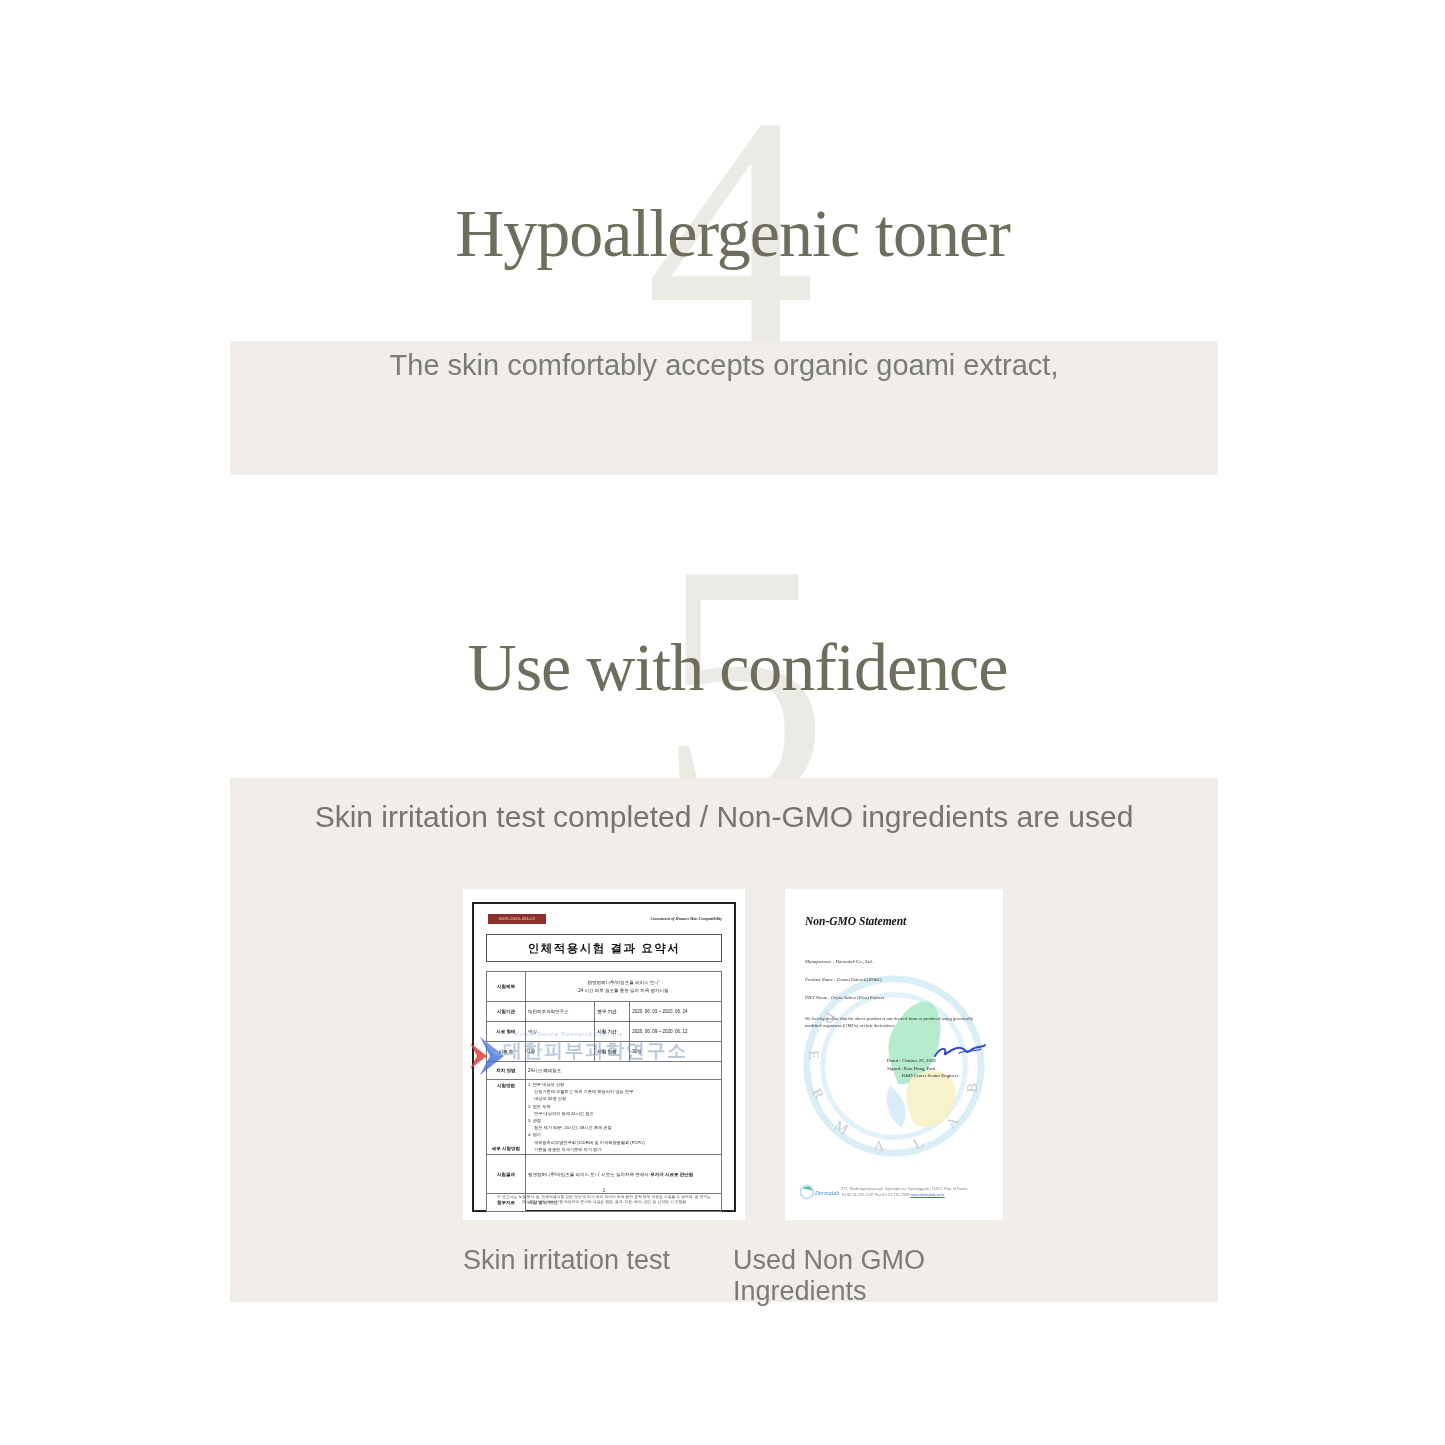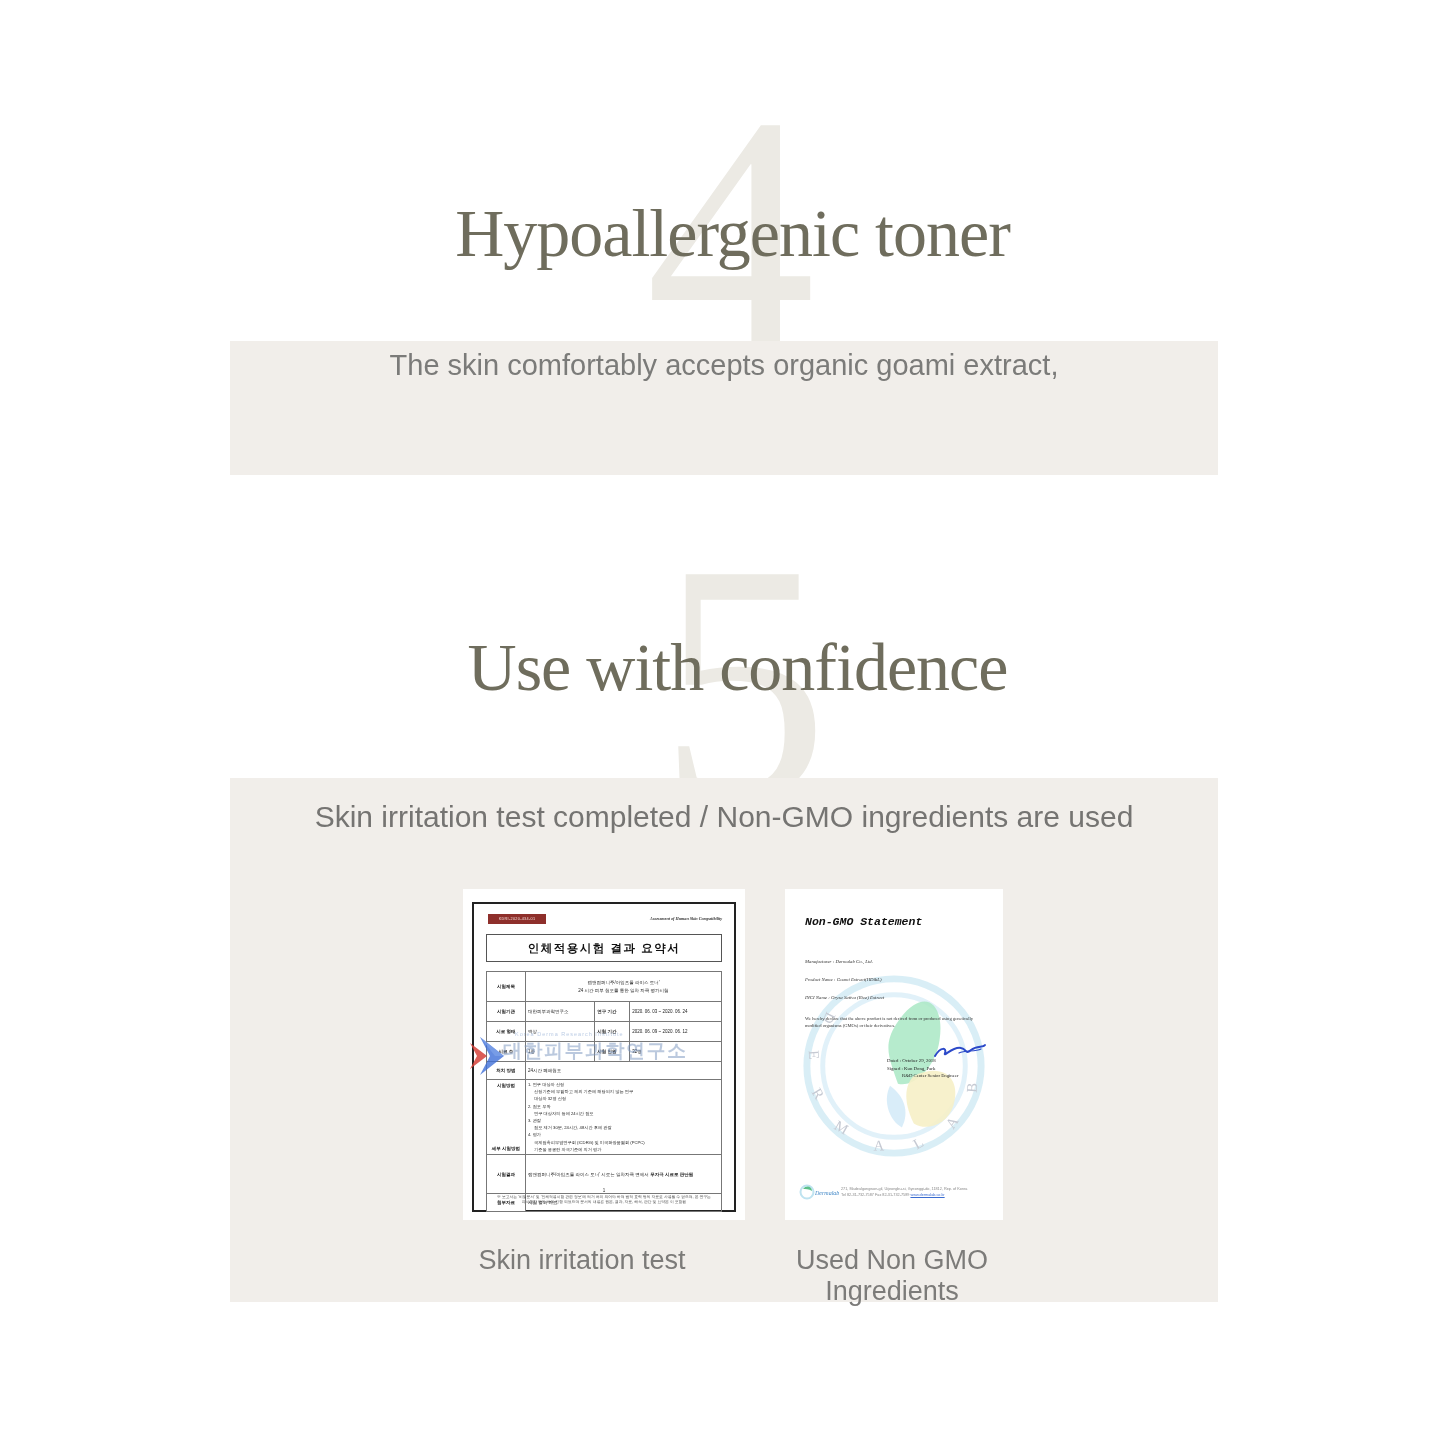--- a/index.html
+++ b/index.html
@@ -26,21 +26,21 @@
   .box4 p{margin:0;text-align:center;font-size:29px;line-height:48px;color:#7b7b79;}
   .box4 .pad{}
   .box5-heading{margin:0;padding-top:22px;text-align:center;font-size:30px;color:#757472;}
 
   
   .doc{position:absolute;background:#ffffff;z-index:3;}
   .doc-left{left:463px;top:889px;width:282px;height:331px;}
   .doc-right{left:785px;top:889px;width:218px;height:331px;}
 
   
-  .caption{position:absolute;z-index:3;text-align:center;font-size:27px;color:#7c7b79;}
+  .caption{position:absolute;z-index:3;font-size:27px;color:#7c7b79;}
   .caption-left{left:463px;top:1245px;width:238px;}
   .caption-right{left:733px;top:1245px;width:318px;}
 
   
   .frame{position:absolute;left:9px;right:9px;top:13px;bottom:8px;border:2px solid #222;background:#fff;}
   .badge{position:absolute;left:14px;top:10px;width:58px;height:10px;background:#8e2f2b;color:#f4ddd8;
          font-size:3.8px;line-height:10px;text-align:center;letter-spacing:.3px;}
   .hdr-right{position:absolute;right:12px;top:12px;font-size:4.2px;font-style:italic;font-weight:bold;color:#333;
              font-family:"Liberation Serif",serif;}
   .doc-title{position:absolute;left:12px;right:12px;top:30px;height:26px;border:1px solid #555;
@@ -63,21 +63,21 @@
   .pagenum{position:absolute;left:0;right:0;top:284px;text-align:center;font-size:4.5px;color:#333;}
   .footnotes{position:absolute;left:6px;right:6px;top:291px;text-align:center;font-size:3.8px;
              line-height:5.4px;color:#444;}
   .wm-left{position:absolute;left:2px;top:140px;width:230px;height:60px;pointer-events:none;z-index:5;}
   .wm-en{position:absolute;left:50px;top:2px;font-size:5.5px;color:rgba(130,160,205,.55);letter-spacing:1px;}
   .wm-kr{position:absolute;left:38px;top:9px;font-size:19px;font-weight:bold;letter-spacing:1.5px;
          color:rgba(120,148,190,.5);white-space:nowrap;}
   .ribbon{position:absolute;left:2px;top:4px;}
 
   
-  .ng-title{position:absolute;left:20px;top:26px;font-family:Liberation Mono, monospace;
+  .ng-title{position:absolute;left:20px;top:26px;font-family:Liberation Serif, serif;
             font-style:italic;font-weight:bold;font-size:11.5px;color:#111;}
   .ng-line{position:absolute;left:20px;font-family:"Liberation Serif",serif;font-style:italic;
            font-size:4.8px;color:#333;white-space:nowrap;}
   .ng-decl{position:absolute;left:20px;right:14px;top:126px;font-family:"Liberation Serif",serif;
            font-size:4.6px;line-height:7px;color:#333;}
   .ng-signblock{position:absolute;left:102px;top:168px;font-family:"Liberation Serif",serif;
                 font-size:4.8px;line-height:7.5px;color:#222;}
   .ng-signblock .indent{padding-left:15px;}
   .ng-footer-addr{position:absolute;left:56px;top:298px;font-size:3.8px;line-height:5.6px;color:#888;}
   .ng-link{color:#3a6bd0;text-decoration:underline;}

